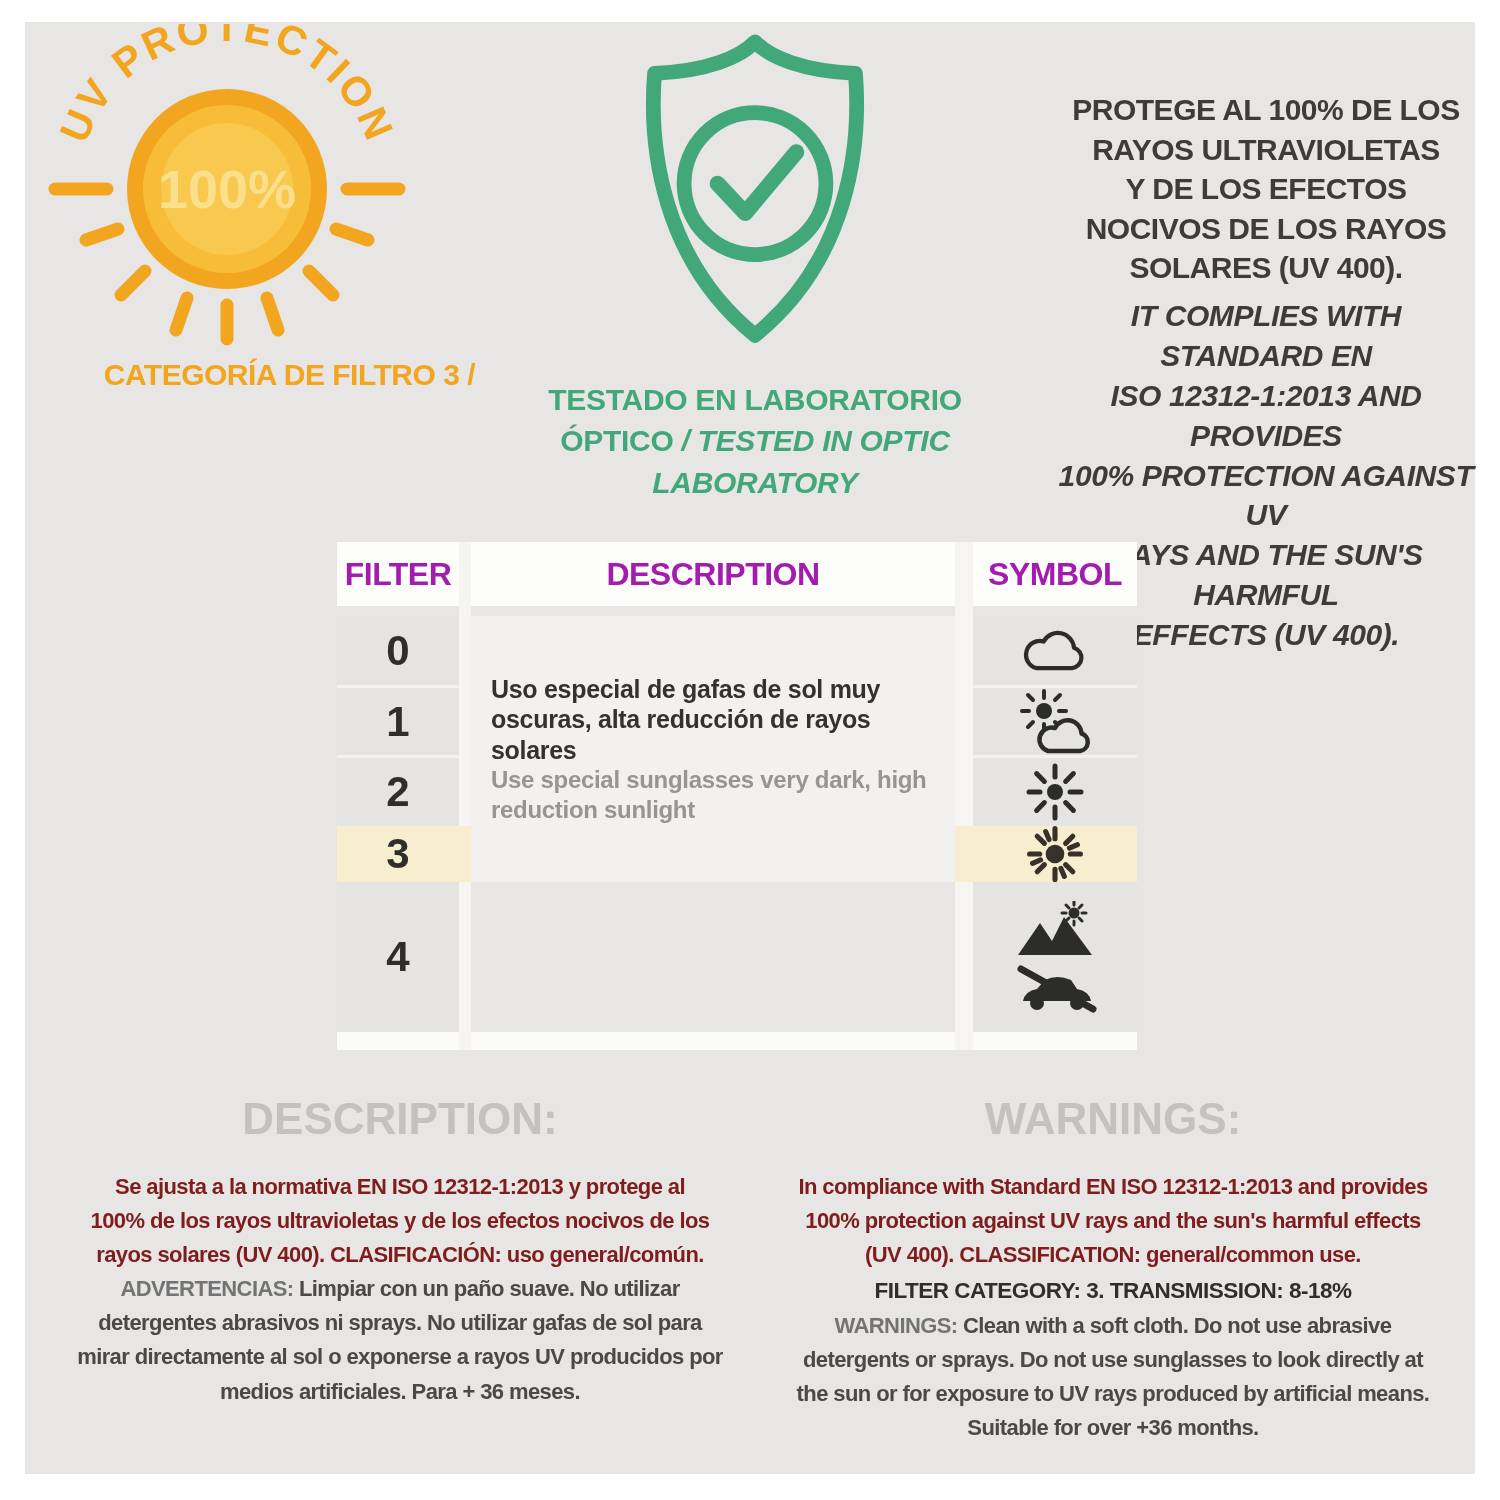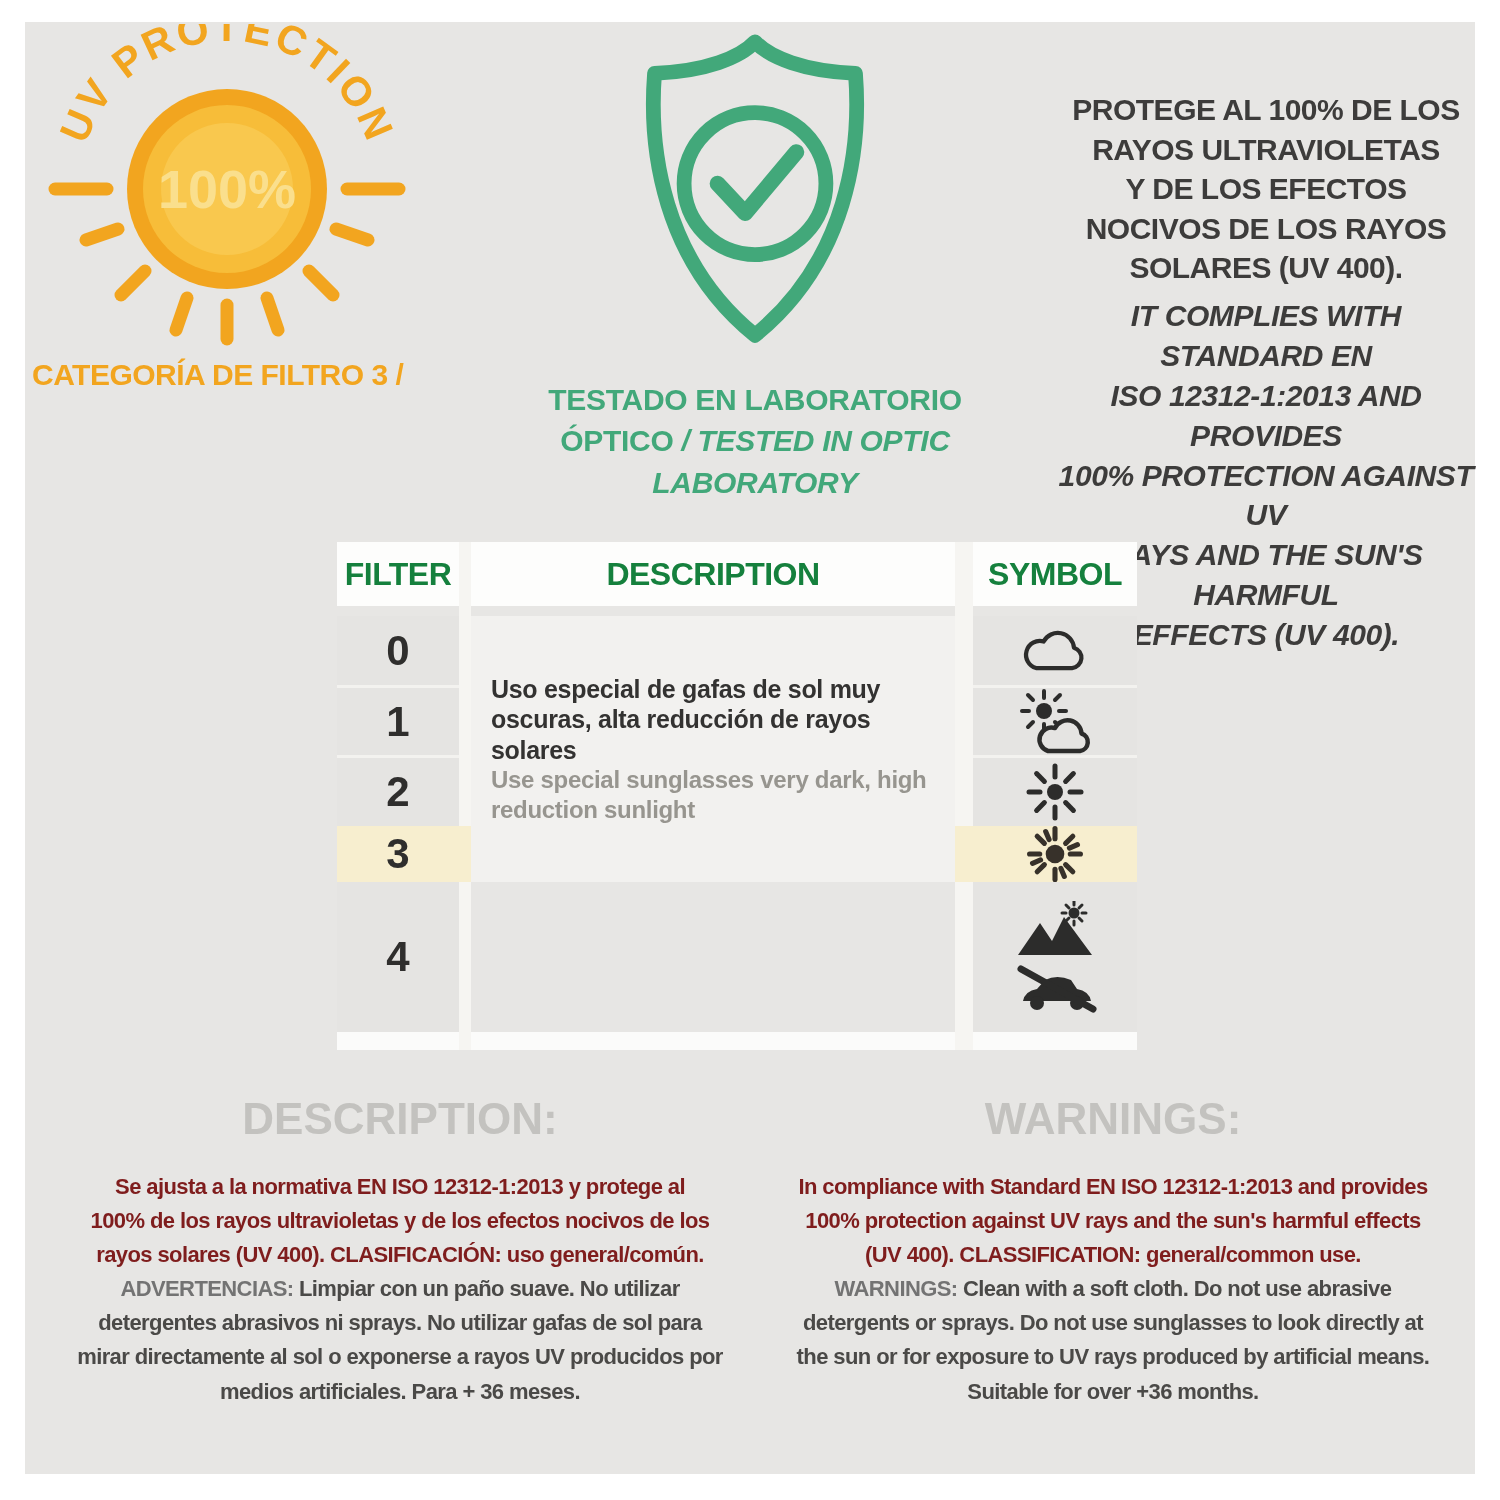--- a/index.html
+++ b/index.html
@@ -4,22 +4,22 @@
 <title>UV Protection Infographic</title>
 <style>
   html,body{margin:0;padding:0;background:#ffffff;}
   .page{position:relative;width:1500px;height:1500px;background:#ffffff;overflow:hidden;
         font-family:"Liberation Sans","DejaVu Sans",sans-serif;}
   .content{position:absolute;left:25px;top:22px;width:1450px;height:1452px;background:#e7e6e4;}
 
   
   .uv-badge{position:absolute;left:0;top:0;width:450px;height:440px;}
   .uv-badge svg{position:absolute;left:12px;top:2px;}
-  .uv-caption{position:absolute;left:0;top:332px;width:450px;text-align:left;color:#f2a51f;
-              font-weight:800;letter-spacing:-0.5px;line-height:1.4;padding-left:7px;}
+  .uv-caption{position:absolute;left:0;top:332px;width:450px;text-align:right;color:#f2a51f;
+              font-weight:800;letter-spacing:-0.5px;line-height:1.4;}
   .uv-caption .l1{font-size:30px;}
   .uv-caption .l2{font-size:29px;font-style:italic;}
 
   .lab-badge{position:absolute;left:490px;top:0;width:480px;height:450px;text-align:center;}
   .lab-badge svg{display:block;margin:6px auto 0 auto;}
   .lab-caption{margin:26px auto 0 auto;width:440px;font-size:30px;font-weight:800;
                color:#42a87a;letter-spacing:-0.3px;line-height:1.38;}
   .lab-caption .it{font-style:italic;}
 
   .protection-statement{position:absolute;left:1030px;top:68px;width:422px;text-align:center;color:#3d3c3b;}
@@ -29,21 +29,21 @@
 
   
   .filter-table{position:absolute;left:312px;top:520px;width:800px;height:508px;display:grid;
                 grid-template-columns:122px 12px 484px 18px 164px;
                 grid-template-rows:64px 10px 72px 70px 68px 56px 150px 18px;}
   .gap-strip{position:absolute;top:0;bottom:0;background:#f6f5f2;z-index:0;}
   .gap1{left:122px;width:12px;}
   .gap2{left:618px;width:18px;}
   .row3-band{position:absolute;left:0;width:800px;top:284px;height:56px;background:#f7eecf;z-index:1;}
   .cell{position:relative;z-index:2;display:flex;align-items:center;justify-content:center;}
-  .hcell{background:#fdfdfc;font-size:32px;font-weight:800;color:#15803d;letter-spacing:-0.5px;}
+  .hcell{background:#fdfdfc;font-size:32px;font-weight:800;color:#a21caf;letter-spacing:-0.5px;}
   .h-filter{grid-area:1/1;}
   .h-desc{grid-area:1/3;}
   .h-symbol{grid-area:1/5;}
   .ncell{background:#e5e4e2;font-size:42px;font-weight:800;color:#2f2e2d;}
   .f0{grid-area:3/1;border-bottom:3px solid #f3f2ef;}
   .f1{grid-area:4/1;border-bottom:3px solid #f3f2ef;}
   .f2{grid-area:5/1;}
   .f3{grid-area:6/1;background:transparent;}
   .f4{grid-area:7/1;}
   .dcell{background:#f2f1ef;flex-direction:column;align-items:flex-start;justify-content:center;
@@ -256,20 +256,21 @@
 mirar directamente al sol o exponerse a rayos UV producidos por
 medios artificiales. Para + 36 meses.</span>
       </div>
     </div>
 
     <div class="warn-col warn-en">
       <div class="warn-heading">WARNINGS:</div>
       <div class="warn-body">In compliance with Standard EN ISO 12312-1:2013 and provides
 100% protection against UV rays and the sun's harmful effects
 (UV 400). CLASSIFICATION: general/common use.</div>
+      <div class="warn-category">FILTER CATEGORY: 3. TRANSMISSION: 8-18%</div>
       <div class="warn-care">
         <span class="care-label">WARNINGS:</span><span class="care-text"> Clean with a soft cloth. Do not use abrasive
 detergents or sprays. Do not use sunglasses to look directly at
 the sun or for exposure to UV rays produced by artificial means.
 Suitable for over +36 months.</span>
       </div>
     </div>
 
   </div>
 </div>

